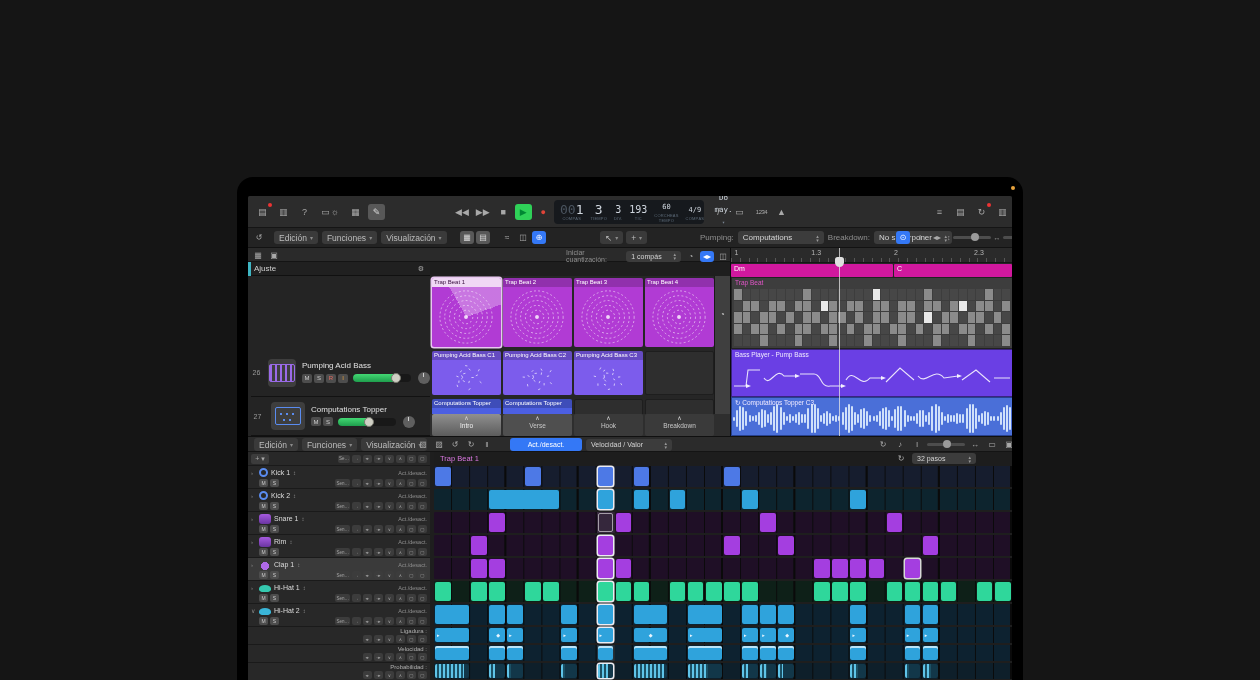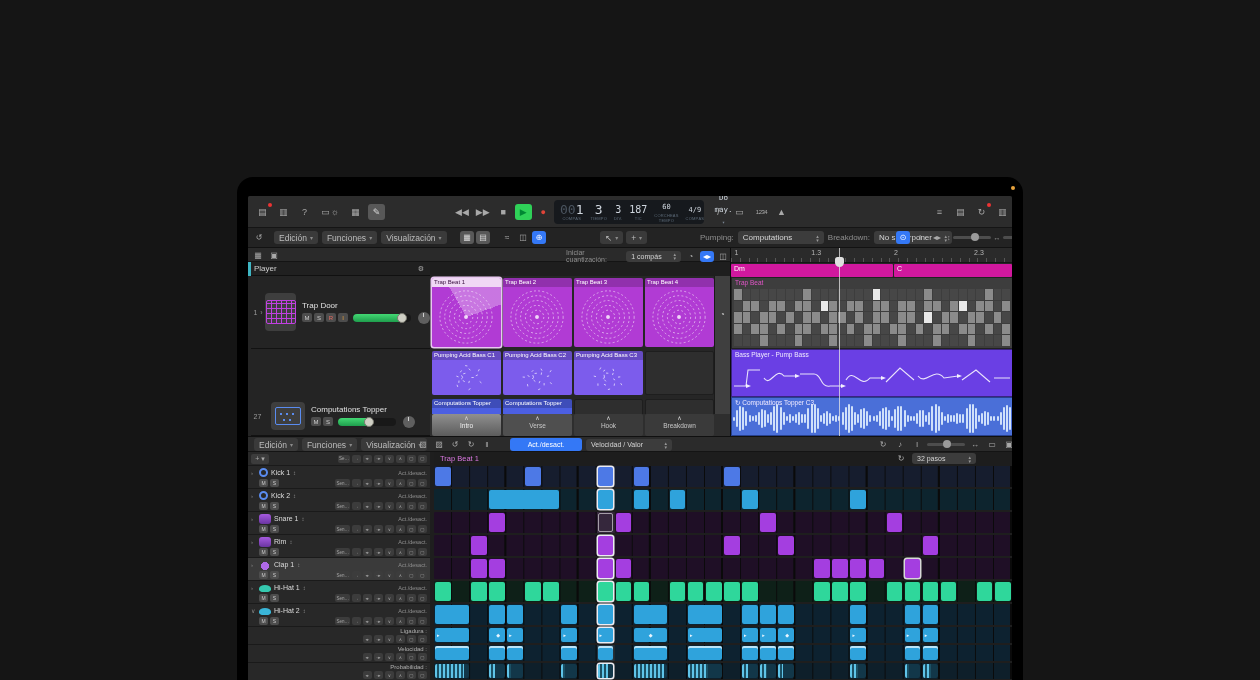--- a/index.html
+++ b/index.html
@@ -155,21 +155,21 @@
         </div>
         <div class="seg">
             <div class="val big">3</div>
             <div class="cap">TIEMPO</div>
           </div>
         <div class="seg">
             <div class="val mid">3</div>
             <div class="cap">DIV.</div>
           </div>
         <div class="seg">
-            <div class="val mid">187</div>
+            <div class="val mid">193</div>
             <div class="cap">TIC</div>
           </div>
         <div class="seg">
           <div class="val" style="font-size:7px;">60</div>
           <div class="cap">CORCHEAS</div>
           <div class="cap">TEMPO</div>
         </div>
         <div class="seg">
           <div class="val" style="font-size:7px;">4/9</div>
           <div class="cap">COMPÁS</div>
@@ -282,42 +282,42 @@
             </span>
         </div>
         <span id="sub-right" style="display:inline-flex; gap:2px;">
             <div class="ibtn sm" style="height: 11px;">◔</div>
             <div class="ibtn sm blue" style="height: 11px;">◂▸</div>
             <div class="ibtn sm" style="height: 11px;">◫</div>
           </span>
       </div>
     </div>
     <div id="acorde" class="abs">
-      <span>Player</span>
+      <span>Ajuste</span>
       <span style="font-size:7px; color:#aaa;">⚙</span>
     </div>
     <div class="edgeband"></div>
 
     <div id="lltracks" class="abs">
-        <div class="lltrack" style="top: 0px; height: 73px;">
-          <div class="tnum">1</div>
-          <div class="tdisc">›</div>
-          <div class="ticon" style="width: 44px; height: 38px;">
-            <div class="tart" style="width: 30px; height: 24px; border-color: rgb(192, 64, 224); background: repeating-linear-gradient(90deg, transparent 0px, transparent 4px, rgb(192, 64, 224) 4px, rgb(192, 64, 224) 5px), repeating-linear-gradient(0deg, transparent 0px, transparent 4px, rgb(192, 64, 224) 4px, rgb(192, 64, 224) 5px);"></div>
+        <div class="lltrack" style="top: 73px; height: 48px;">
+          <div class="tnum">26</div>
+          <div class="tdisc"></div>
+          <div class="ticon" style="width: 34px; height: 28px;">
+            <div class="tart" style="width: 26px; height: 18px; border-color: rgb(154, 106, 232); background: repeating-linear-gradient(90deg, rgb(154, 106, 232) 0px, rgb(154, 106, 232) 2px, transparent 2px, transparent 5px);"></div>
           </div>
           <div class="tmain">
-            <div class="tname">Trap Door</div>
+            <div class="tname">Pumping Acid Bass</div>
             <div class="trow2">
               <div class="msbtn">M</div>
               <div class="msbtn">S</div>
               <div class="msbtn r">R</div>
               <div class="msbtn i">I</div>
               <div class="meter">
-                <div class="fill" style="width: 86%;"></div>
-                <div class="knob" style="left: calc(86% - 6px);"></div>
+                <div class="fill" style="width: 76%;"></div>
+                <div class="knob" style="left: calc(76% - 6px);"></div>
               </div>
               <div class="pan"></div>
             </div>
           </div>
         </div>
         <div class="lltrack" style="top: 121px; height: 39px;">
           <div class="tnum">27</div>
           <div class="tdisc"></div>
           <div class="ticon" style="width: 34px; height: 28px;">
             <div class="tart" style="width: 26px; height: 18px; border-color: rgb(90, 140, 240); background: radial-gradient(1.5px at 5px 6px, rgb(90, 140, 240) 98%, transparent), radial-gradient(1.5px at 11px 6px, rgb(90, 140, 240) 98%, transparent), radial-gradient(1.5px at 17px 6px, rgb(90, 140, 240) 98%, transparent), radial-gradient(1.5px at 8px 12px, rgb(90, 140, 240) 98%, transparent), radial-gradient(1.5px at 14px 12px, rgb(90, 140, 240) 98%, transparent);"></div>

